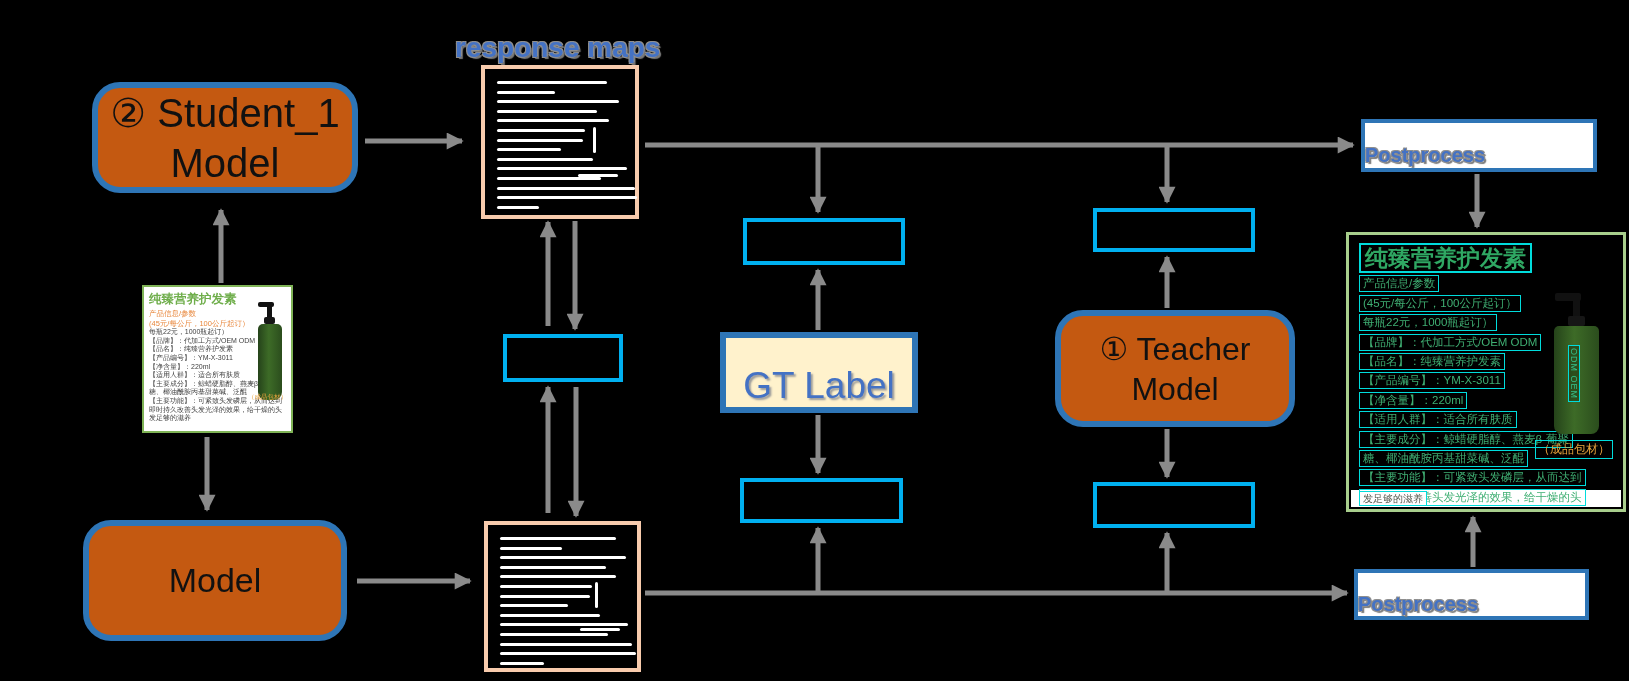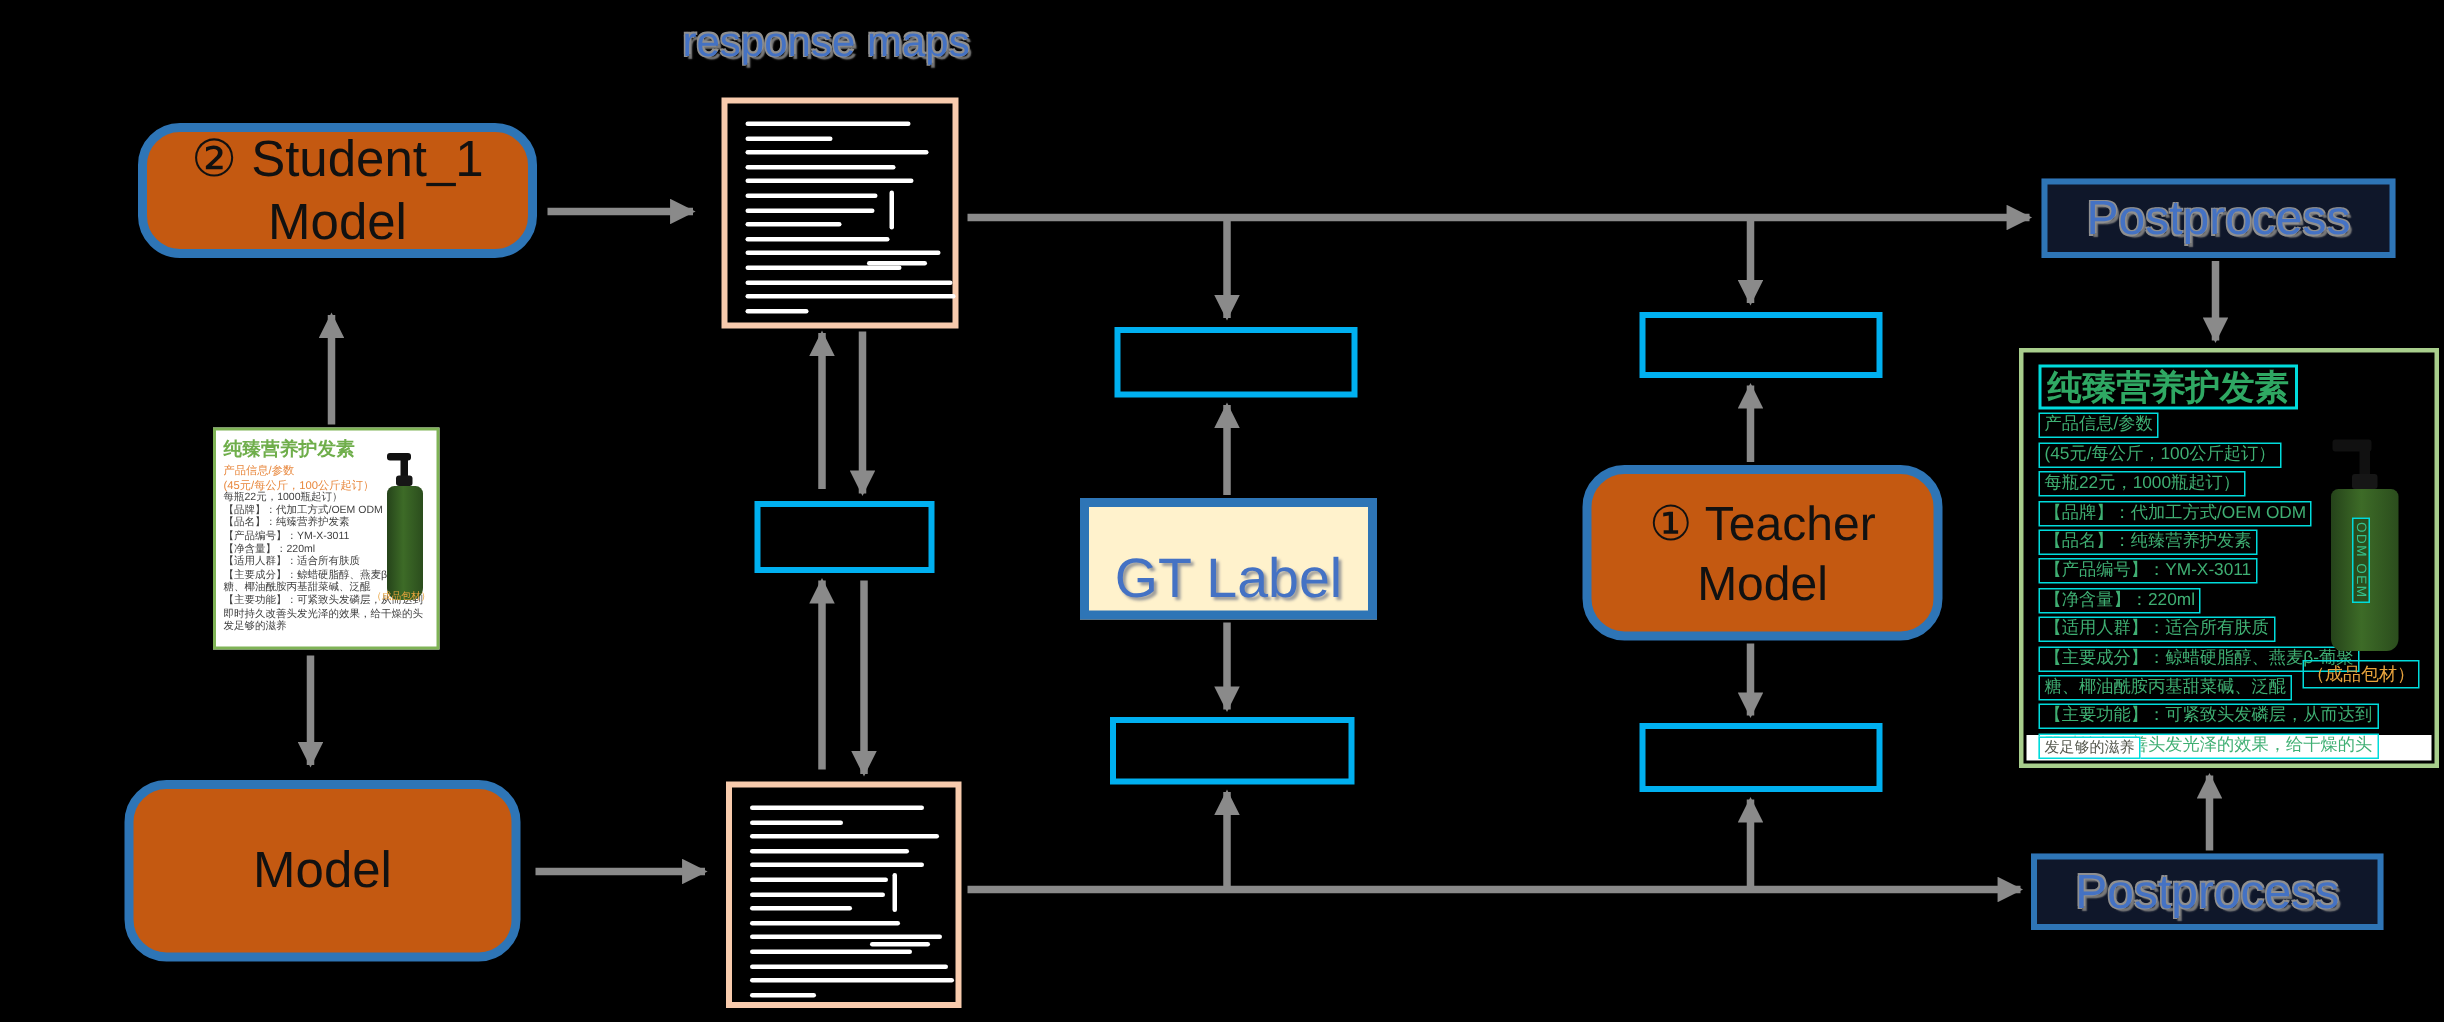--- a/index.html
+++ b/index.html
@@ -6,40 +6,40 @@
     --c-node_fill:#C45911; --c-node_border:#2E75B6; --c-cyan_box:#00B0F0;
     --c-arrow:#8A8A8A; --c-rmap_border:#F8CBAD; --c-gt_fill:#FFF2CC;
     --c-blue_text:#4472C4; --c-green:#70AD47; --c-ocr_cyan:#00DCDC;
   }
   *{margin:0;padding:0;box-sizing:border-box}
   html,body{background:#000}
   body{font-family:"Liberation Sans","DejaVu Sans",sans-serif}
   #canvas{position:relative;width:1629px;height:681px;background:#000;overflow:hidden}
   .abs{position:absolute}
   
-  .wordart{color:var(--c-blue_text);font-weight:normal;
-    text-shadow:-1px -1px 0 #8f8f8f,1px -1px 0 #8f8f8f,-1px 1px 0 #8f8f8f,2px 2px 1px #7a7a7a;}
+  .wordart{color:var(--c-blue_text);font-weight:bold;
+    text-shadow:-1px -1px 0 #8f8f8f,1px -1px 0 #8f8f8f,-1px 1px 0 #8f8f8f,2px 2px 1px #7a7a7a;margin-top:20px;}
   
   .node{background:var(--c-node_fill);border:6px solid var(--c-node_border);border-radius:28px;
     display:flex;flex-direction:column;align-items:center;justify-content:center;
     color:#111;text-align:center;line-height:1.25}
   .node .l1,.node .l2{white-space:nowrap}
   
   .rmap{background:#000;border:4px solid var(--c-rmap_border);padding:12px 10px 8px 12px;
     display:flex;flex-direction:column;justify-content:flex-start}
   .rline{height:3px;background:#fff;border-radius:2px;margin-bottom:6.6px;flex:none}
   
   .cyanbox{background:#000;border:4px solid var(--c-cyan_box)}
   
   .gt{background:var(--c-gt_fill);border:6px solid var(--c-node_border);
     display:flex;align-items:flex-end;justify-content:center;
     color:var(--c-blue_text);font-size:37px;text-shadow:2px 2px 2px #9a9a9a}
   
-  .pp{background:#0f172a;border:4px solid var(--c-node_border);
-    display:flex;align-items:center;justify-content:center;font-size:32px}
+  .pp{background:#ffffff;border:4px solid var(--c-node_border);
+    display:flex;align-items:center;justify-content:flex-start;font-size:20px}
   
   .icard{background:#fff;border:2px solid #7FB356;padding:4px 5px;overflow:hidden}
   .icard .ititle{color:#6FAE4B;font-weight:bold;font-size:12.5px;margin-bottom:1px;white-space:nowrap}
   .iline{font-size:7px;line-height:8.6px;color:#3f3f3f;white-space:nowrap}
   .iline:nth-of-type(-n+3){color:#E8873C;font-size:7.5px;line-height:9.6px}
   .iline.wrap{white-space:normal;width:139px}
   
   .ocard{background:#000;border:3px solid #A8CE8C;overflow:hidden}
   .ocard .textcol{position:absolute;left:10px;top:8px;width:225px}
   .otitle{display:inline-block;color:#2FA863;font-weight:bold;font-size:23px;line-height:26px;
@@ -94,21 +94,21 @@
       <line x1="1473" y1="567" x2="1473" y2="517" marker-end="url(#ah)"></line>
       <line x1="548" y1="326" x2="548" y2="222" marker-end="url(#ah)"></line>
       <line x1="575" y1="221" x2="575" y2="329" marker-end="url(#ah)"></line>
       <line x1="548" y1="513" x2="548" y2="387" marker-end="url(#ah)"></line>
       <line x1="576" y1="387" x2="576" y2="516" marker-end="url(#ah)"></line>
     </g>
   </svg>
 
   <div class="abs wordart" style="left:455px;top:12px;font-size:28px">response maps</div>
 
-  <div class="abs node" style="left:92px;top:82px;width:266px;height:90px;font-size:34px">
+  <div class="abs node" style="left:92px;top:82px;width:266px;height:111px;font-size:40px">
     <div class="l1">② Student_1</div>
     <div class="l2">Model</div>
   </div>
   <div class="abs node" style="left:83px;top:520px;width:264px;height:121px;font-size:34px">
     <div class="l2">Model</div>
   </div>
   <div class="abs node" style="left:1055px;top:310px;width:240px;height:117px;font-size:32px">
     <div class="l1">① Teacher</div>
     <div class="l2">Model</div>
   </div>

